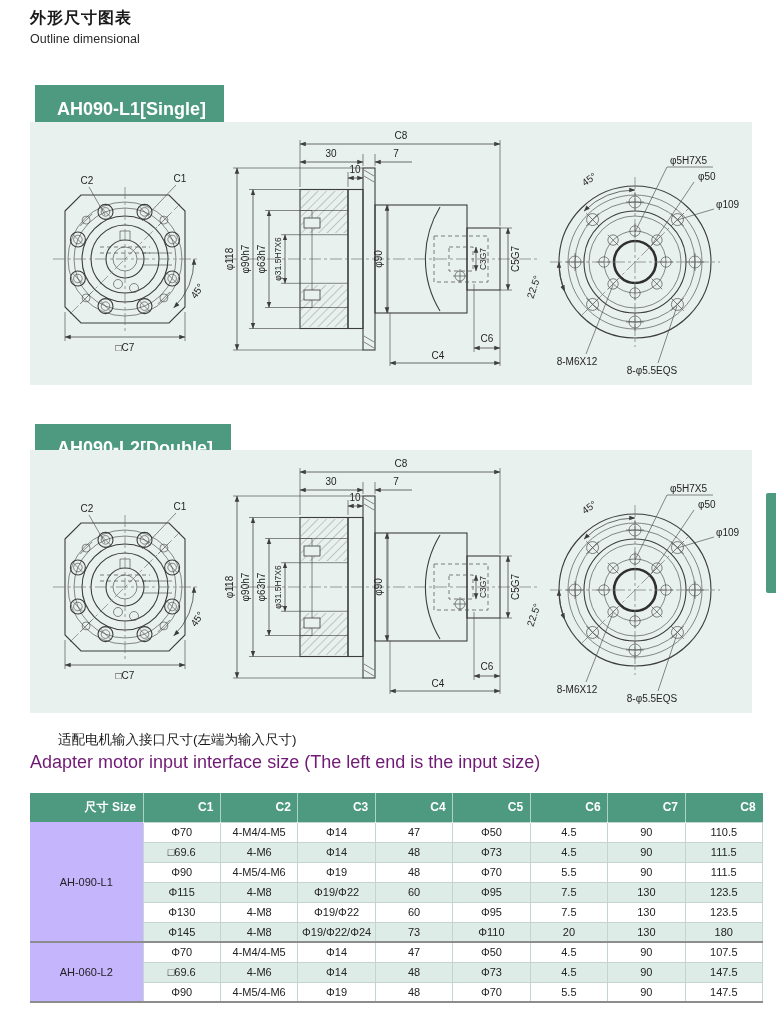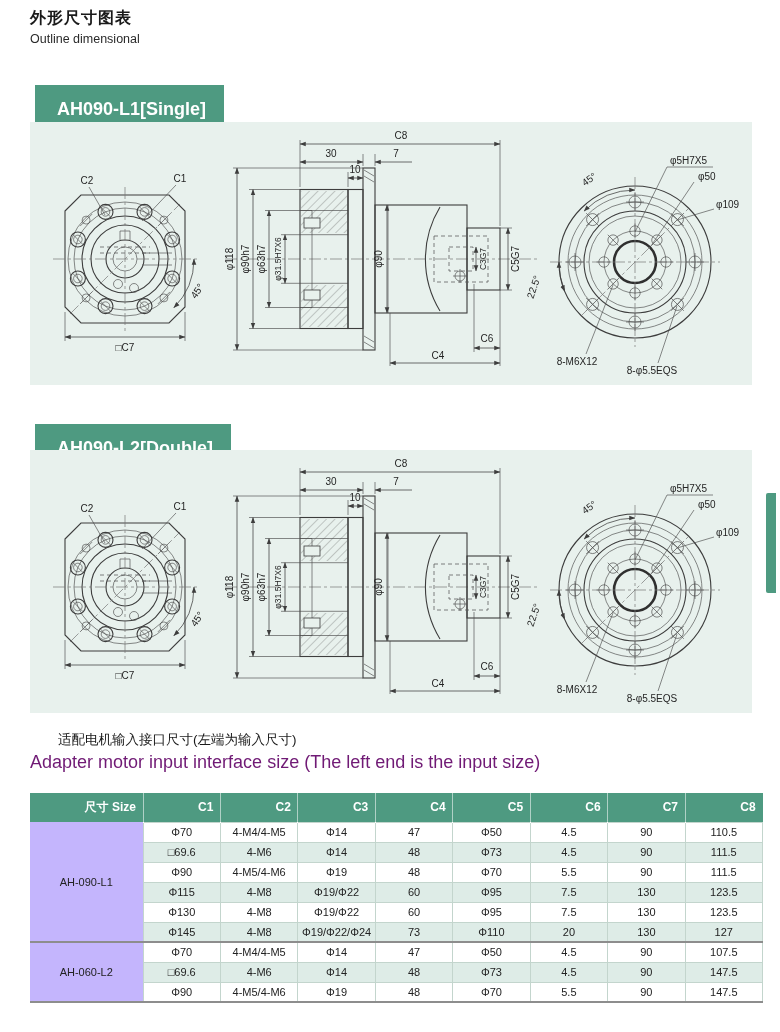--- a/index.html
+++ b/index.html
@@ -407,21 +407,21 @@
           <td>123.5</td>
         </tr>
         <tr class="tint">
           <td>Φ145</td>
           <td>4-M8</td>
           <td>Φ19/Φ22/Φ24</td>
           <td>73</td>
           <td>Φ110</td>
           <td>20</td>
           <td>130</td>
-          <td>127</td>
+          <td>180</td>
         </tr>
         <tr>
           <td rowspan="3" class="group gsep">AH-060-L2</td>
           <td class="gsep">Φ70</td>
           <td class="gsep">4-M4/4-M5</td>
           <td class="gsep">Φ14</td>
           <td class="gsep">47</td>
           <td class="gsep">Φ50</td>
           <td class="gsep">4.5</td>
           <td class="gsep">90</td>

